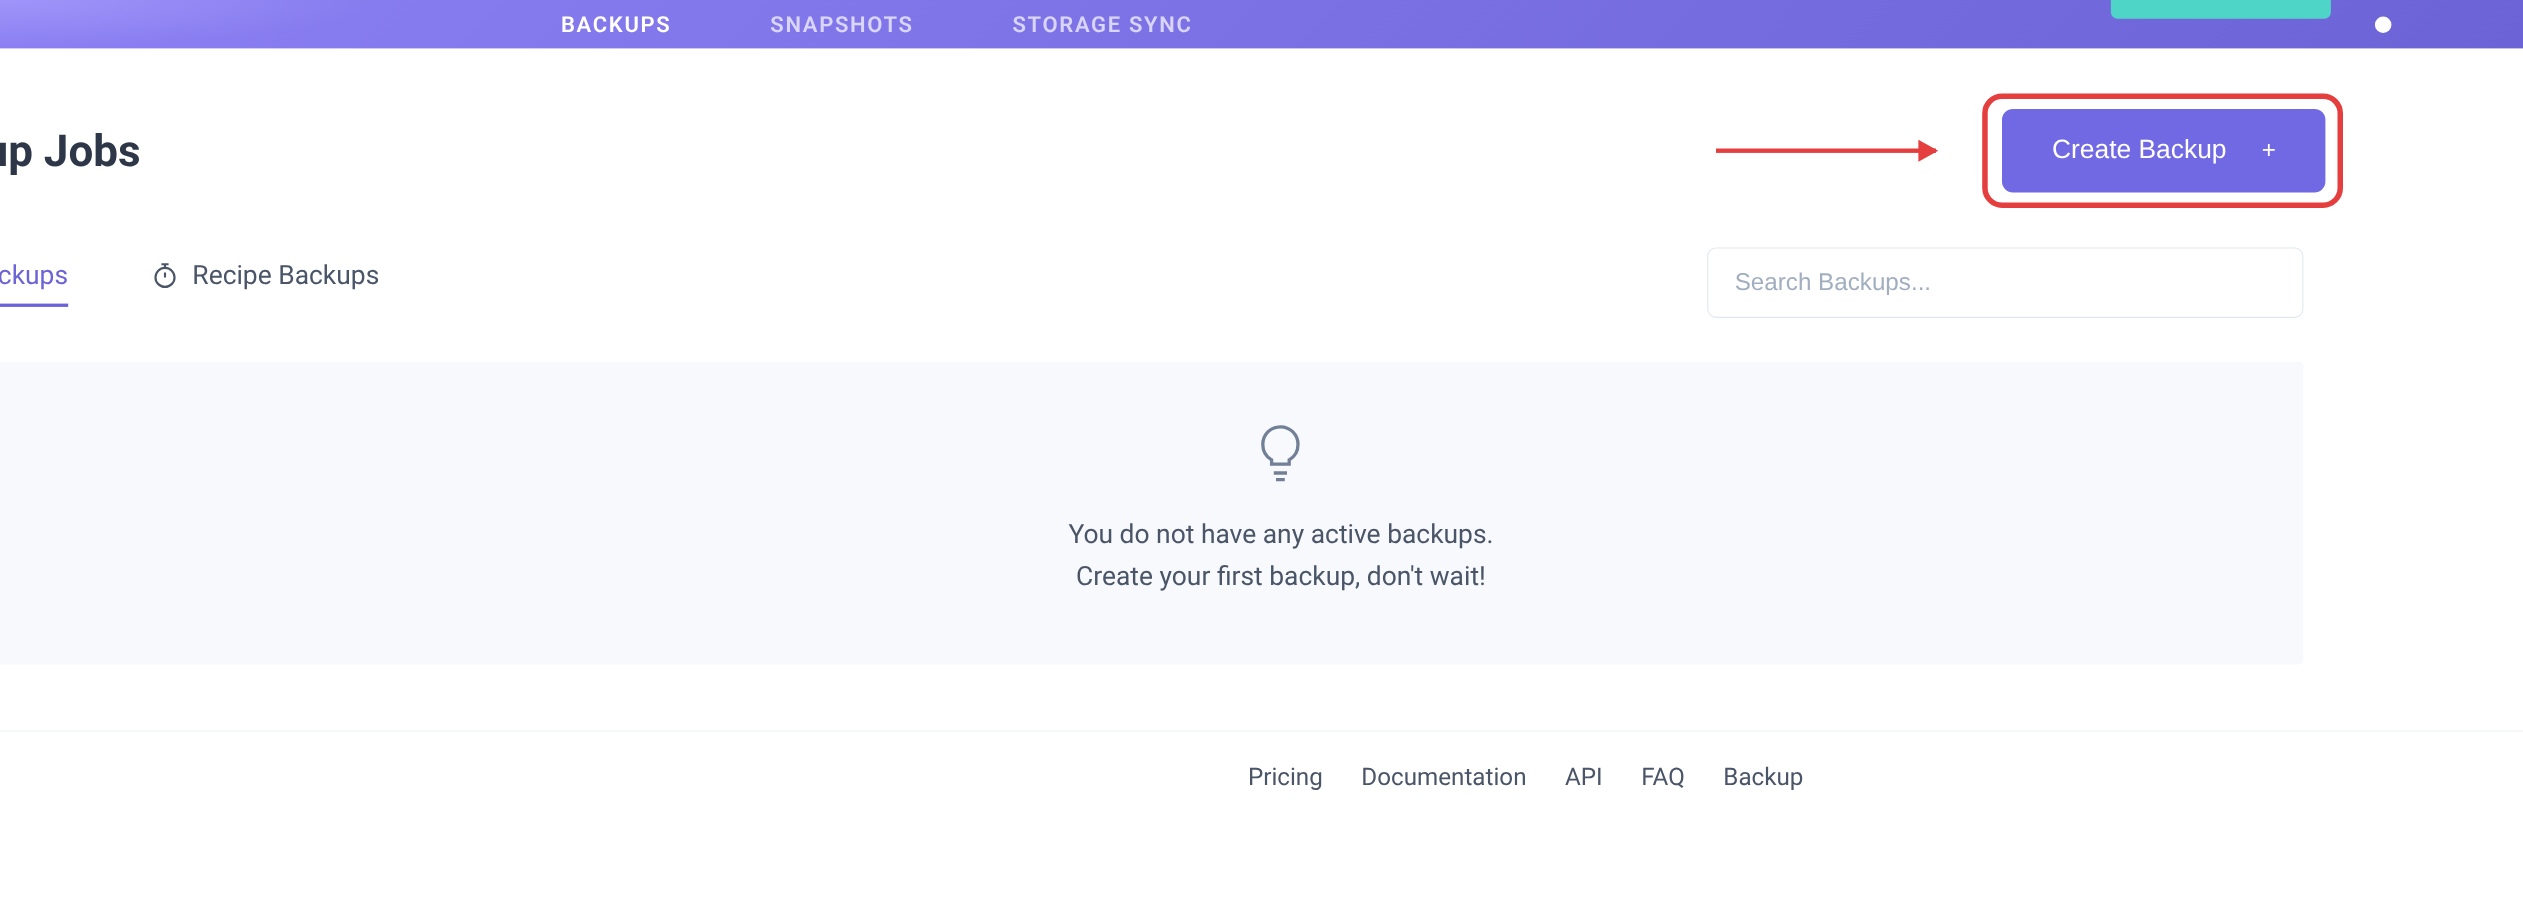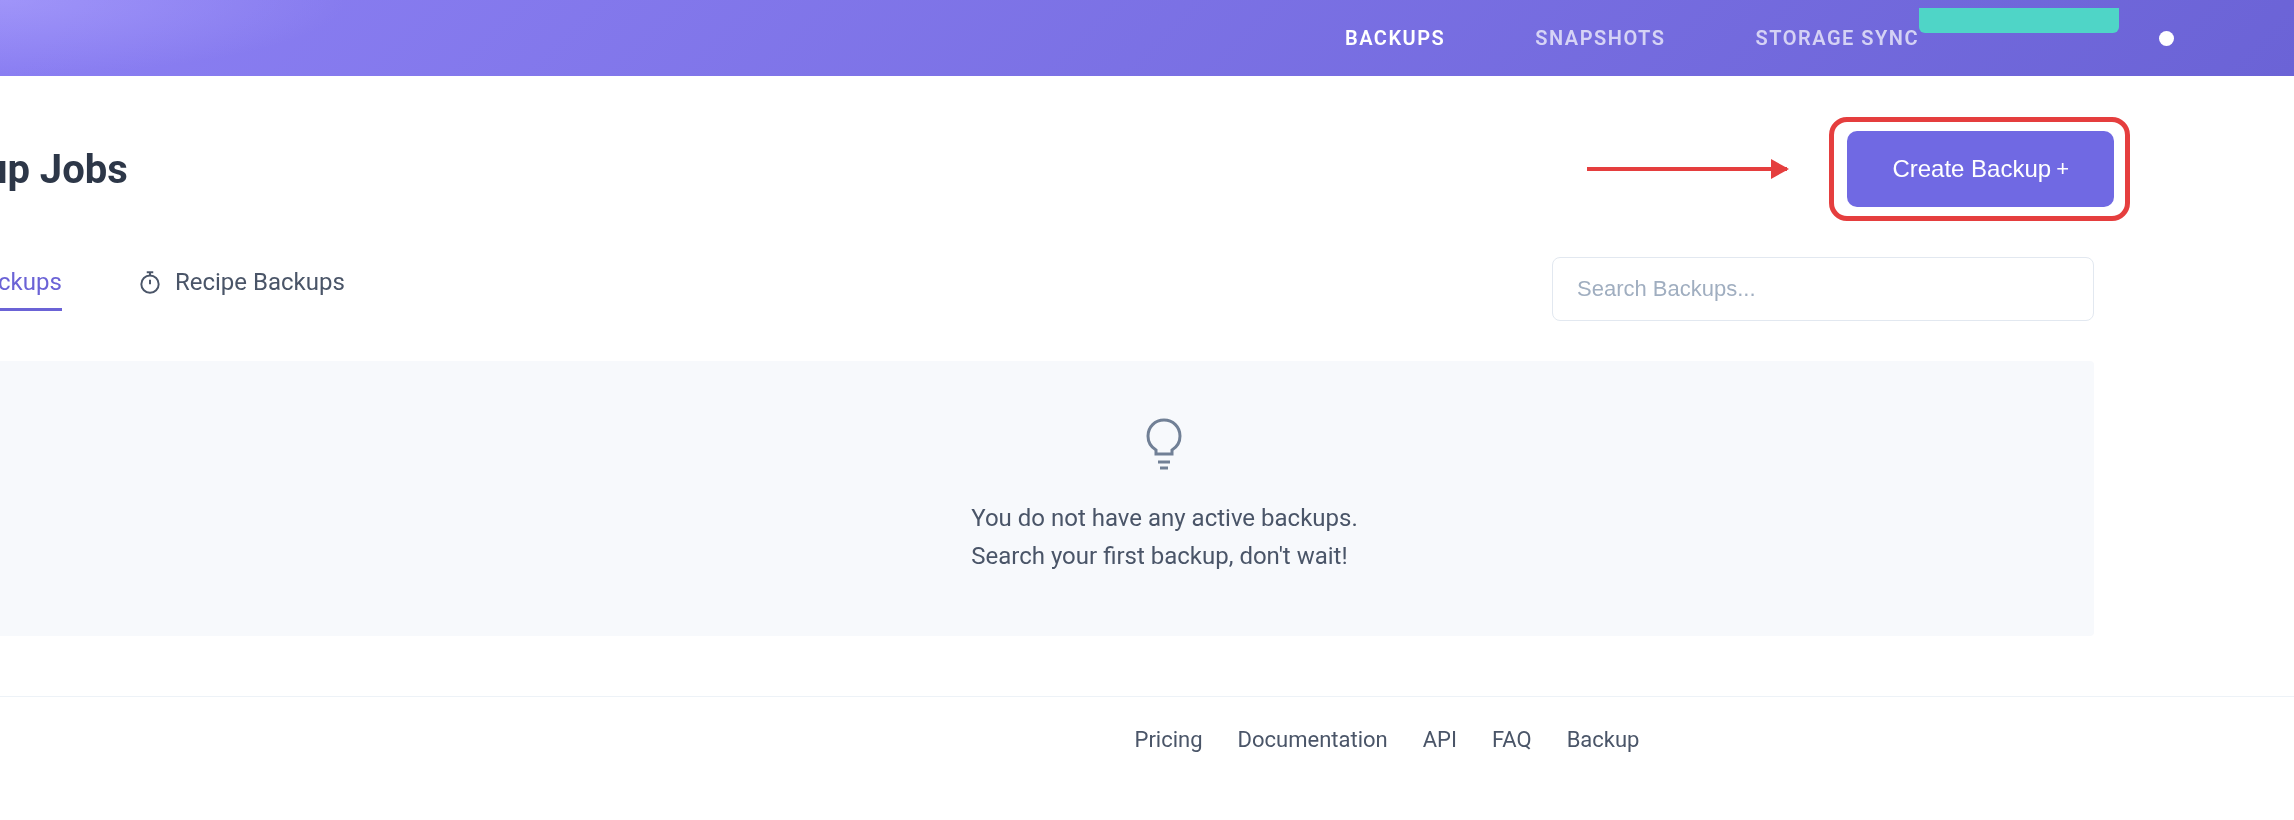--- a/index.html
+++ b/index.html
@@ -12,24 +12,24 @@
       font-family: -apple-system, BlinkMacSystemFont, "Segoe UI", Roboto, "Helvetica Neue", Arial, sans-serif;
       background: #ffffff;
       color: #4a5568;
       width: 2294px;
       height: 820px;
       overflow: hidden;
     }
     
     .topbar {
       background: linear-gradient(135deg, #8b7ff3 0%, #6b63d6 100%);
-      height: 76px;
-      display: flex;
-      align-items: center;
-      justify-content: flex-end;
+      height: 44px;
+      display: flex;
+      align-items: center;
+      justify-content: space-between;
       padding: 0 70px;
       position: relative;
     }
     
     .topbar::before {
       content: '';
       position: absolute;
       left: 0;
       top: 0;
       width: 350px;
@@ -108,21 +108,21 @@
       background: #7069e3;
       color: #ffffff;
       border: none;
       padding: 24px 45px;
       font-size: 24px;
       font-weight: 400;
       border-radius: 10px;
       cursor: pointer;
       display: flex;
       align-items: center;
-      gap: 5px;
+      gap: 32px;
     }
     
     .plus-icon {
       font-size: 22px;
       font-weight: 300;
     }
     
     .highlight-box {
       position: absolute;
       top: -14px;
@@ -225,21 +225,21 @@
       margin-left: 250px;
     }
     
     .lightbulb-icon {
       margin-bottom: 25px;
       display: flex;
       justify-content: center;
     }
     
     .empty-text {
-      text-align: left;
+      text-align: center;
       font-size: 24px;
       line-height: 1.6;
       color: #4a5568;
     }
     
     .footer {
       border-top: 1px solid #edf2f7;
       margin-top: 60px;
       padding: 30px 0;
       display: flex;
@@ -316,21 +316,21 @@
     <div class="empty-content">
       <div class="lightbulb-icon">
         <svg width="48" height="58" viewBox="0 0 48 58" fill="none" stroke="#718096" stroke-width="3">
           <path d="M24 4c-9 0-16 7-16 16 0 6 3 11 8 14v4h16v-4c5-3 8-8 8-14 0-9-7-16-16-16z"></path>
           <path d="M18 46h12"></path>
           <path d="M20 52h8"></path>
         </svg>
       </div>
       <div class="empty-text">
         <div>You do not have any active backups.</div>
-        <div>Search your first backup, don't wait!</div>
+        <div>Create your first backup, don't wait!</div>
       </div>
     </div>
   </div>
 </div>
 
 <div class="footer">
   <div class="footer-links">
     <a class="footer-link">Pricing</a>
     <a class="footer-link">Documentation</a>
     <a class="footer-link">API</a>

